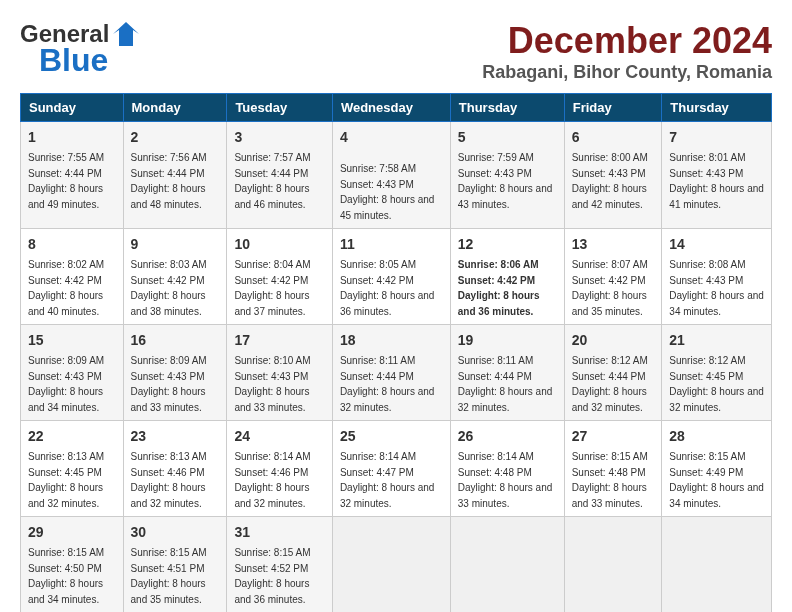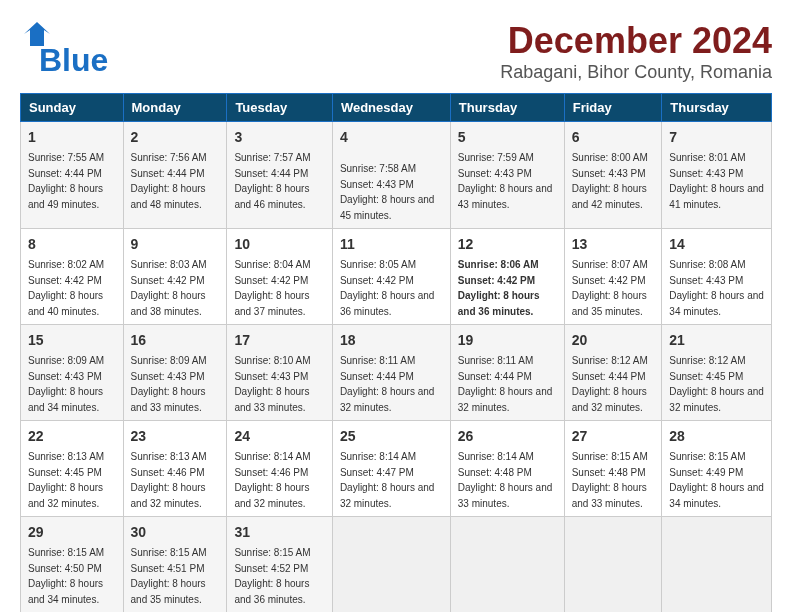--- a/index.html
+++ b/index.html
@@ -23,21 +23,21 @@
     }
     .title-block { text-align: right; }
     .title-block h1 {
       font-size: 36px;
       font-weight: bold;
       color: #7f1d1d;
     }
     .title-block h2 {
       font-size: 18px;
       color: #555;
-      font-weight: normal;
+      font-weight: bold;
     }
     table {
       width: 100%;
       border-collapse: collapse;
       font-size: 11px;
     }
     thead tr th {
       background-color: #0c4a6e;
       color: #fff;
       text-align: left;
@@ -73,20 +73,21 @@
     .empty-cell {
       background-color: #f0f0f0 !important;
     }
   </style>
 </head>
 <body>
 
 <div class="header">
   <div class="logo">
     <div style="display:flex;align-items:center;">
+      <span style="font-size:24px;font-weight:bold;color:#333;">General</span>
       <svg width="30" height="28" viewBox="0 0 30 28" style="margin-left:2px;">
         <polygon points="15,2 28,14 22,10 22,26 8,26 8,10 2,14" fill="#1a6fc4"></polygon>
       </svg>
     </div>
     <span style="font-size:32px;font-weight:bold;color:#1a6fc4;margin-top:-6px;margin-left:19px;">Blue</span>
   </div>
   <div class="title-block">
     <h1>December 2024</h1>
     <h2>Rabagani, Bihor County, Romania</h2>
   </div>

